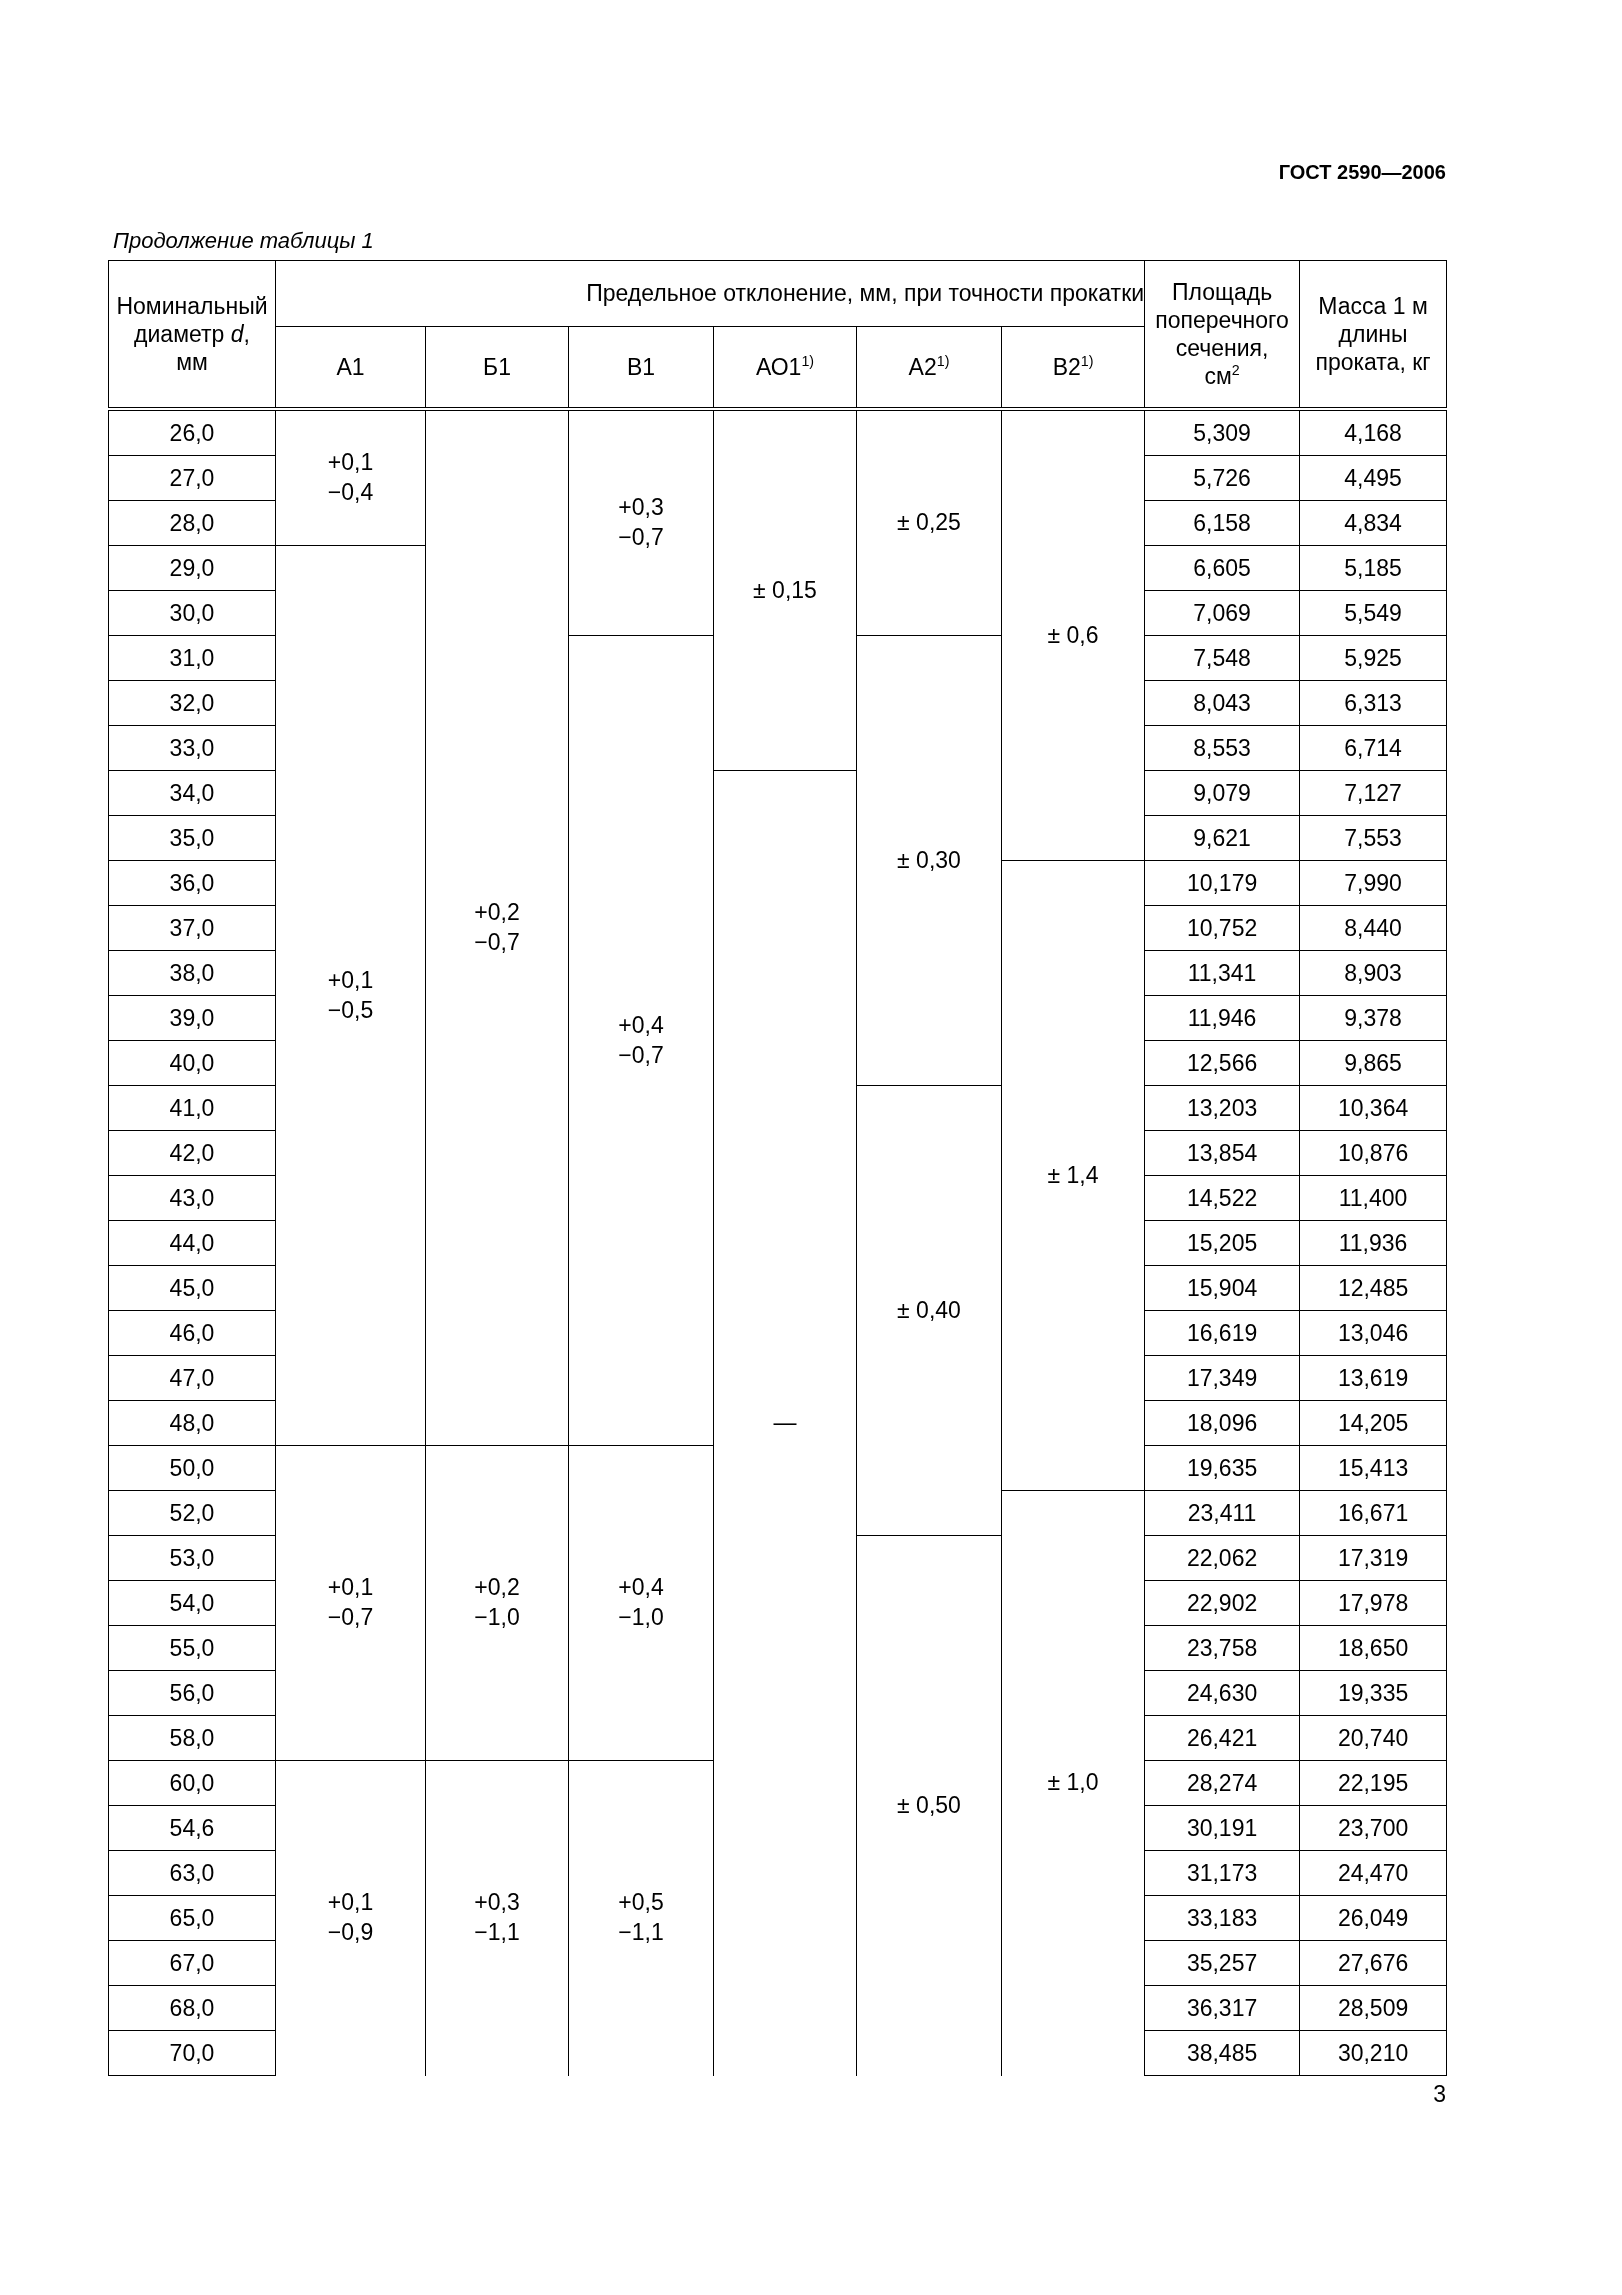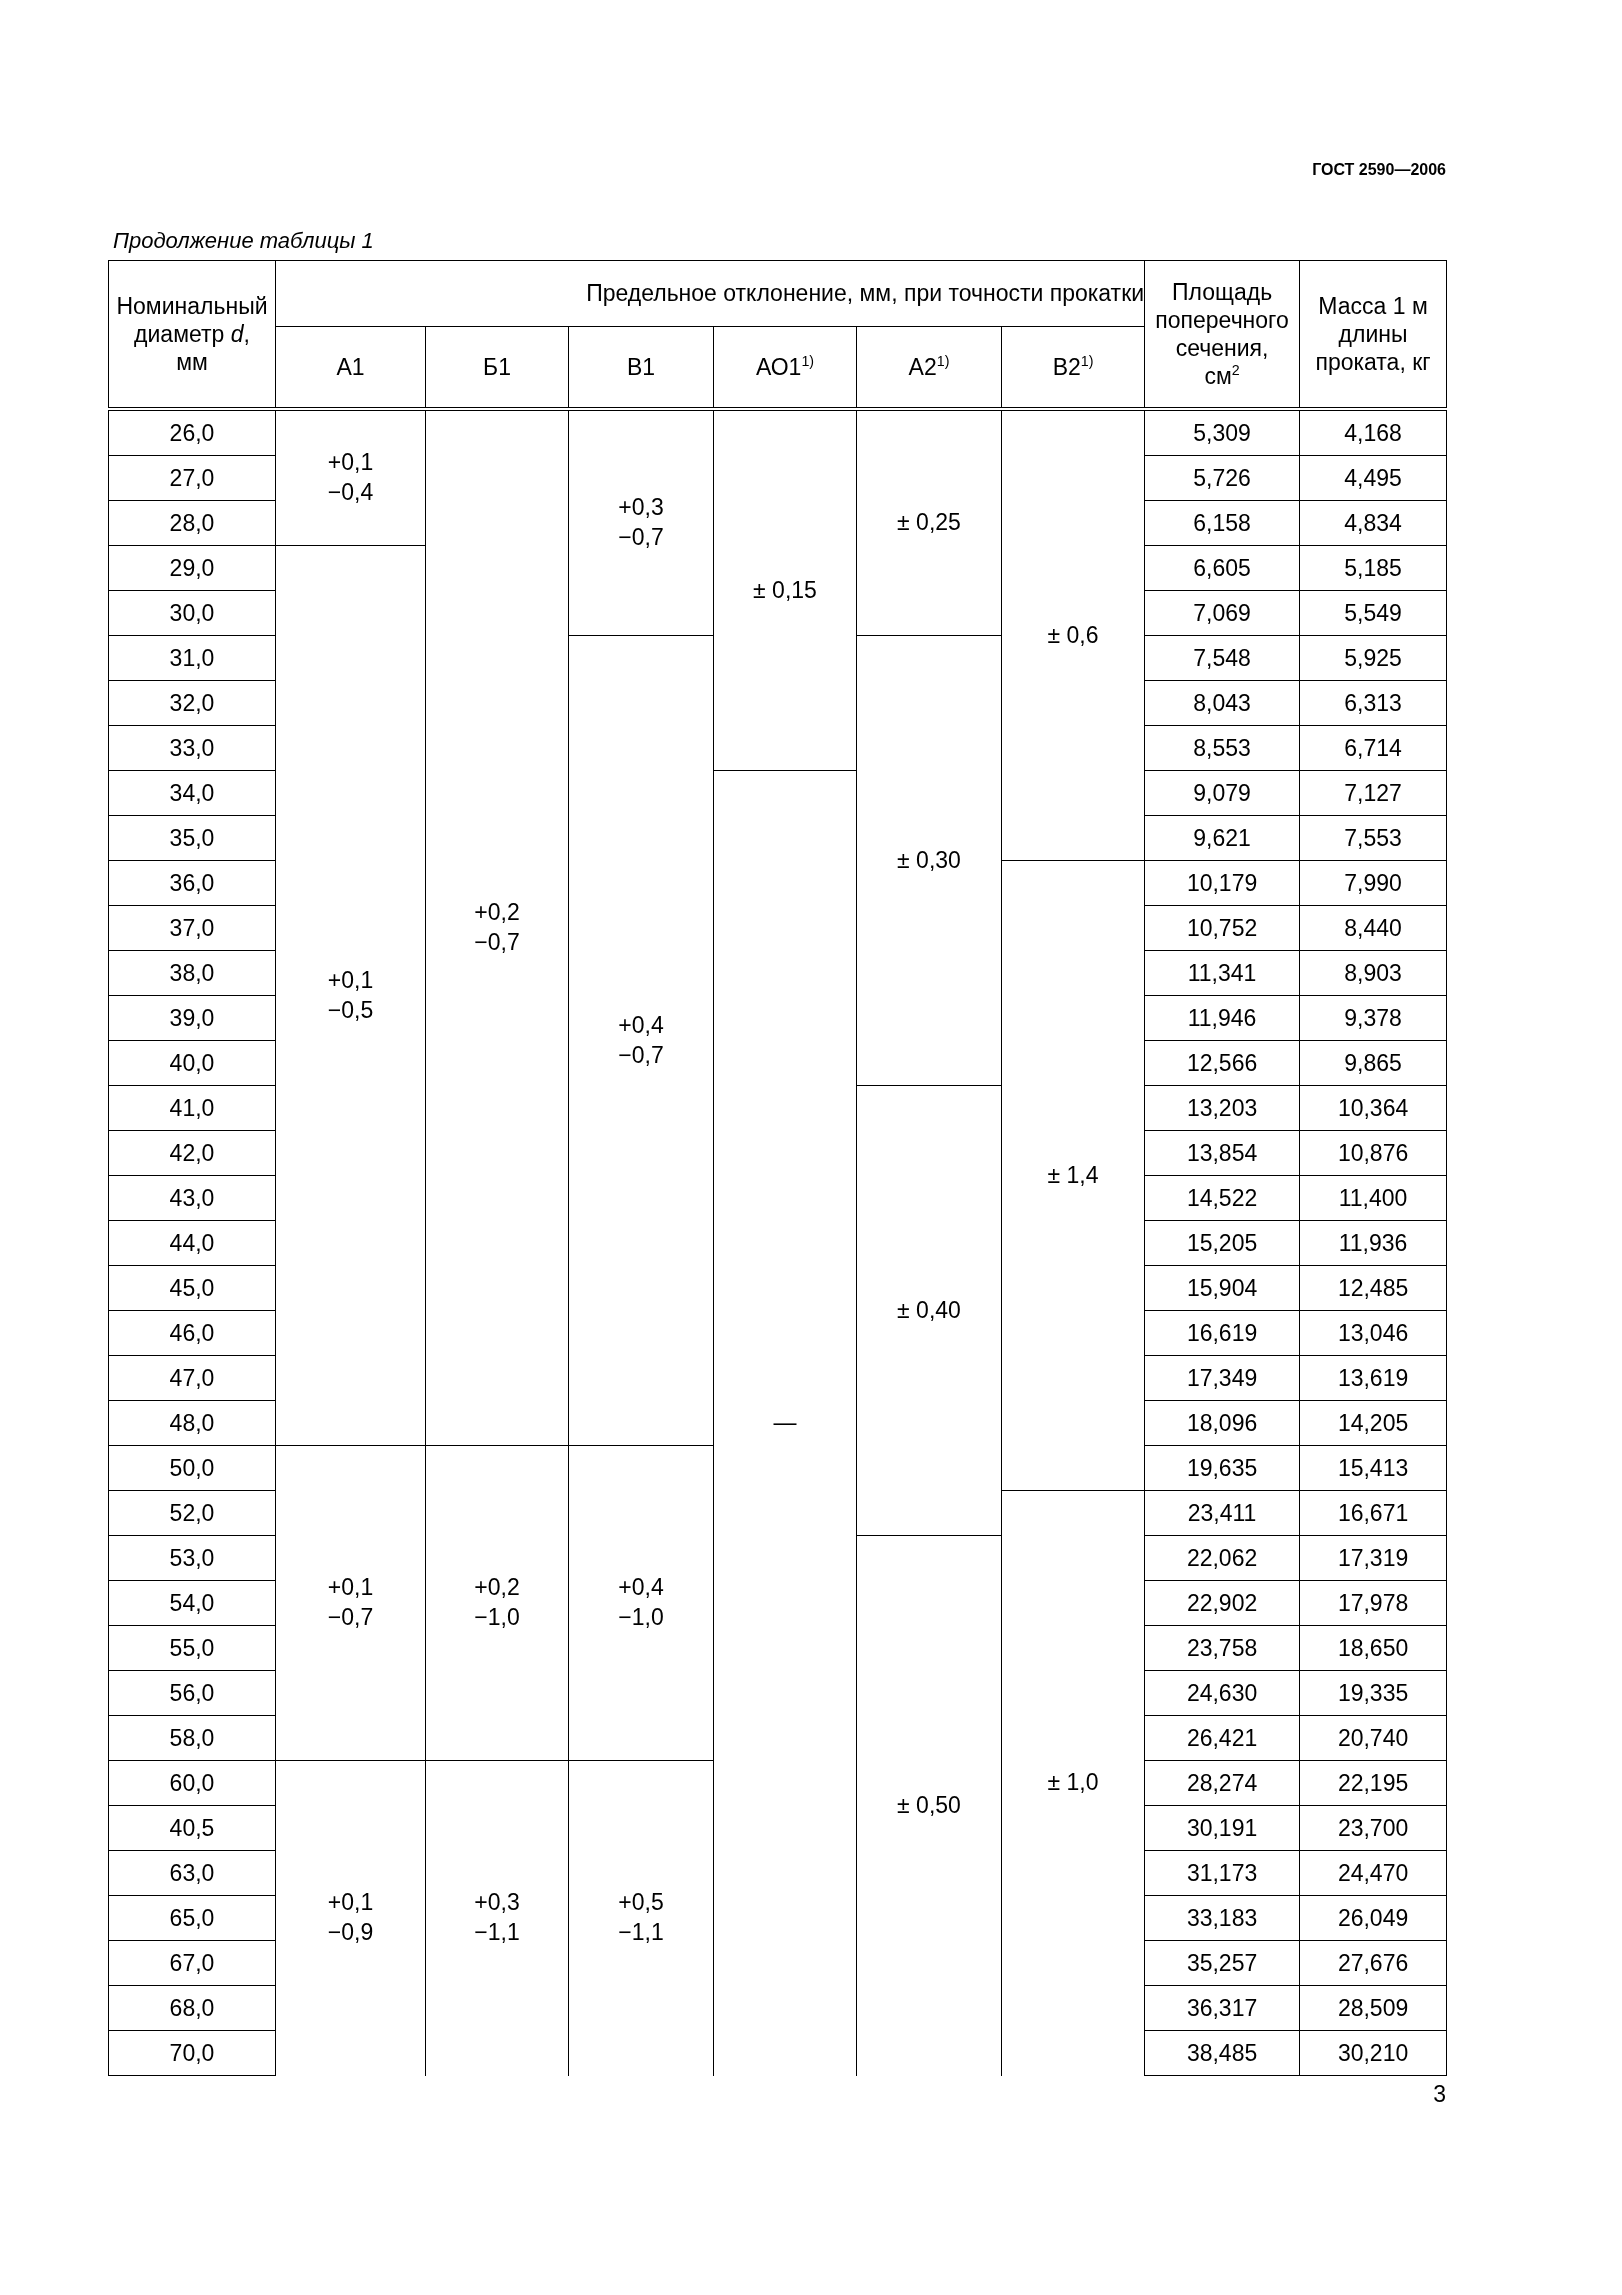--- a/index.html
+++ b/index.html
@@ -4,21 +4,21 @@
 <style>
   html, body { margin: 0; padding: 0; }
   body {
     width: 1623px; height: 2295px;
     background: #ffffff; color: #000;
     position: relative;
     font-family: "Liberation Sans", sans-serif;
   }
   .gost-ref {
     position: absolute; top: 161px; left: 108px; width: 1338px;
-    text-align: right; font-weight: bold; font-size: 16px;
+    text-align: right; font-weight: bold; font-size: 20px;
   }
   .caption {
     position: absolute; top: 228px; left: 113px;
     font-style: italic; font-size: 22px;
   }
   table.main {
     position: absolute; left: 108px; top: 260px;
     width: 1338px; border-collapse: collapse; table-layout: fixed;
   }
   th, td {
@@ -267,21 +267,21 @@
         <td class="tol open-bottom" rowspan="7">+0,1
 −0,9</td>
         <td class="tol open-bottom" rowspan="7">+0,3
 −1,1</td>
         <td class="tol open-bottom" rowspan="7">+0,5
 −1,1</td>
         <td class="num">28,274</td>
         <td class="num">22,195</td>
       </tr>
       <tr>
-        <td class="num">40,5</td>
+        <td class="num">54,6</td>
         <td class="num">30,191</td>
         <td class="num">23,700</td>
       </tr>
       <tr>
         <td class="num">63,0</td>
         <td class="num">31,173</td>
         <td class="num">24,470</td>
       </tr>
       <tr>
         <td class="num">65,0</td>

